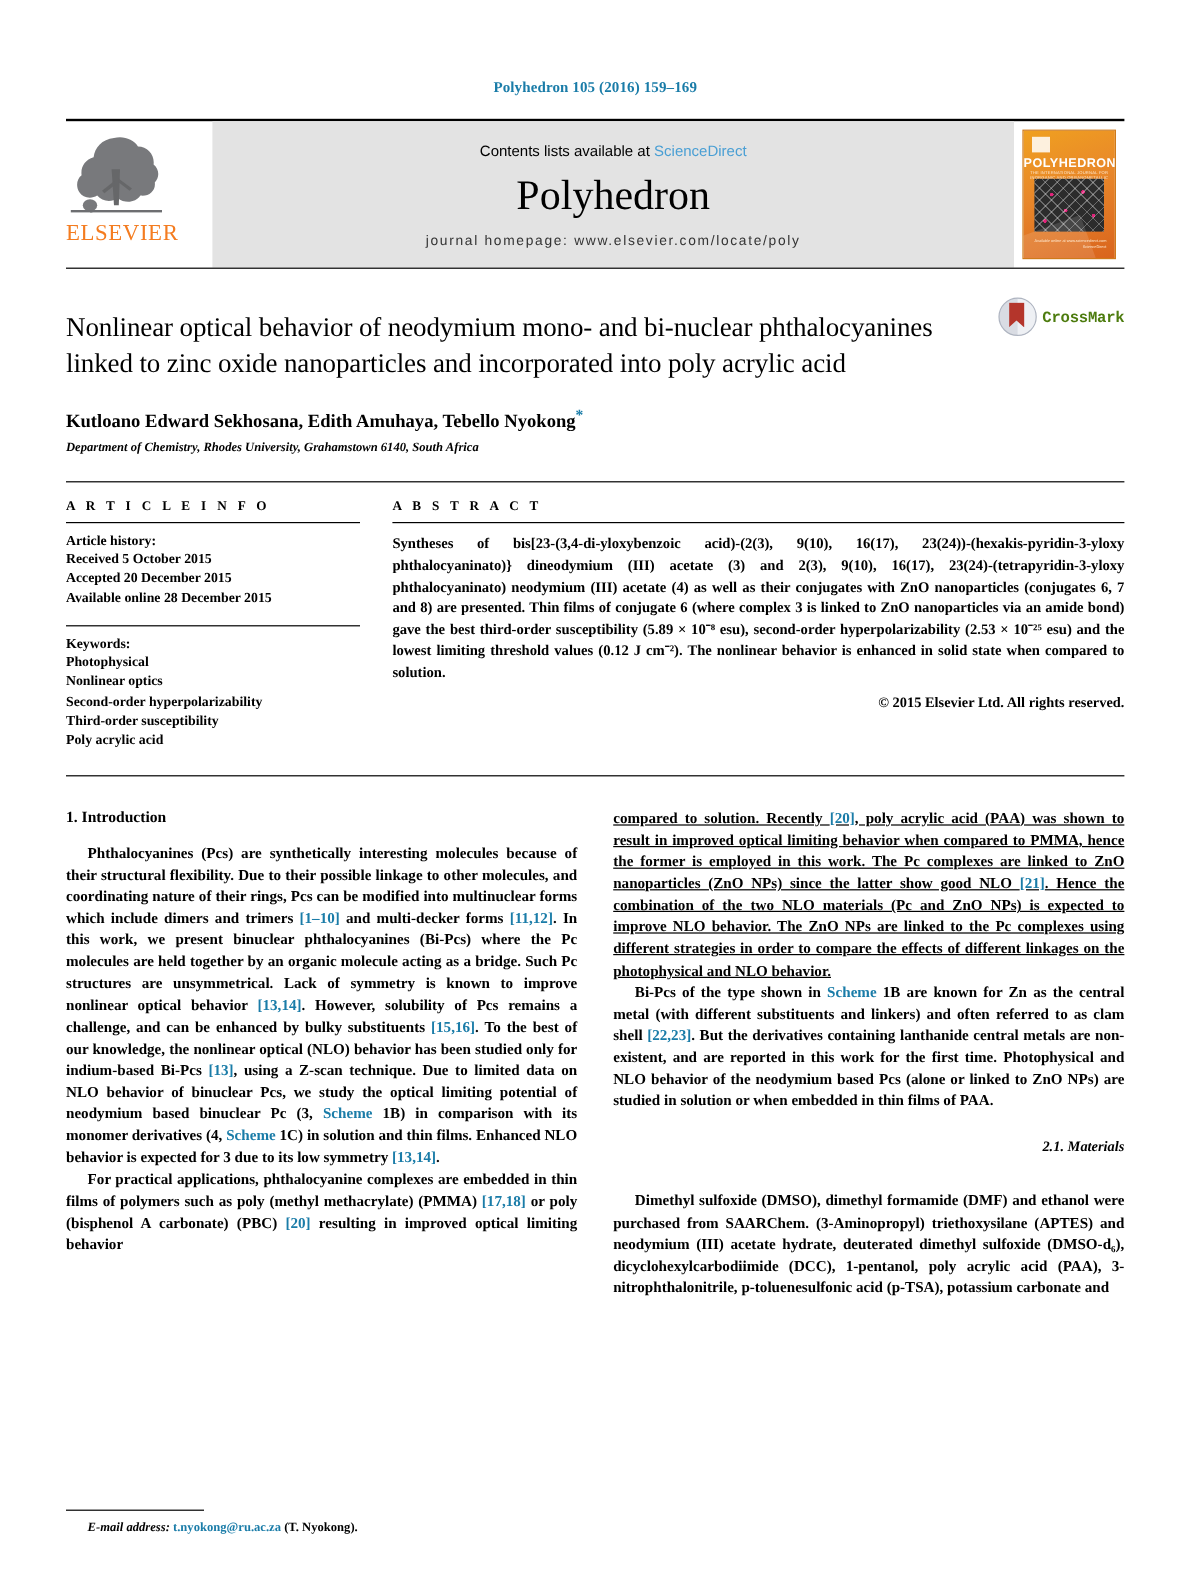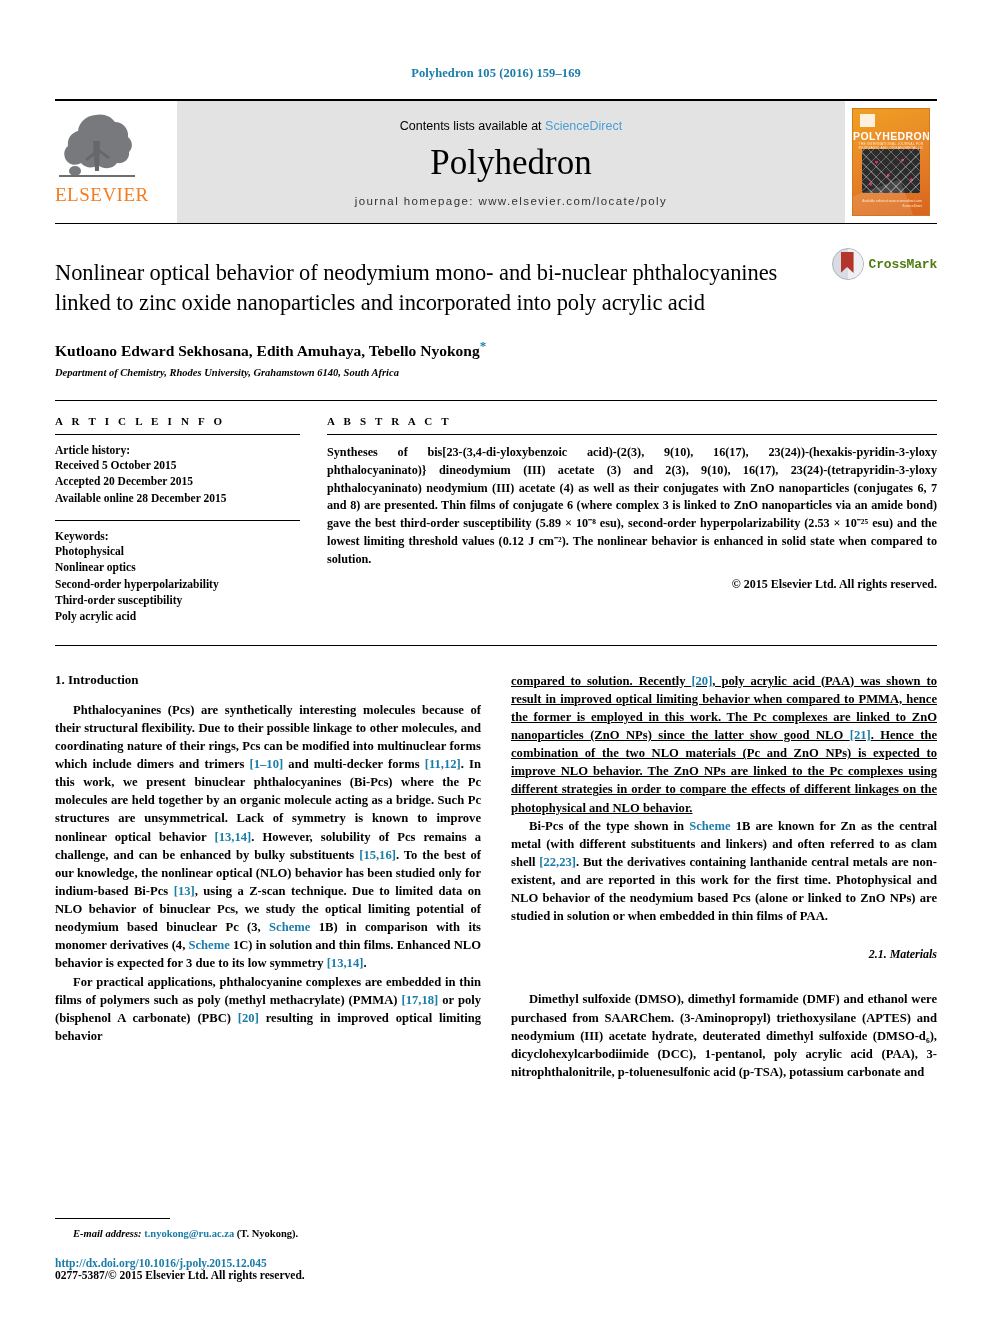--- a/index.html
+++ b/index.html
@@ -441,19 +441,15 @@
     </div>
   </div>
 
   <div class="bottom-area">
     <div class="fn-rule"></div>
     <div class="fn-line" style="padding-left:18px;text-indent:0">
       <span class="it">E-mail address:</span>
       <a class="link" href="#">t.nyokong@ru.ac.za</a><span> (T. Nyokong).</span>
     </div>
 
-    <div class="doi-block">
-      <a class="doi-line" href="#" style="text-decoration:none;display:block">http://dx.doi.org/10.1016/j.poly.2015.12.045</a>
-      <div class="issn-line">0277-5387/© 2015 Elsevier Ltd. All rights reserved.</div>
-    </div>
   </div>
 
 </div>
 
 </body></html>

